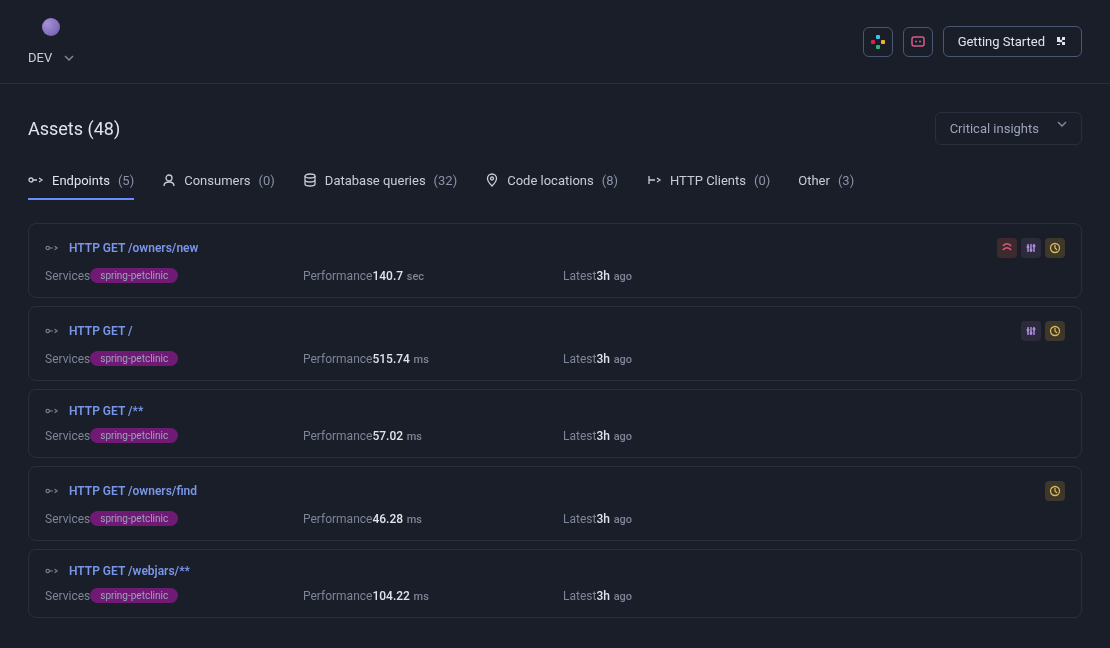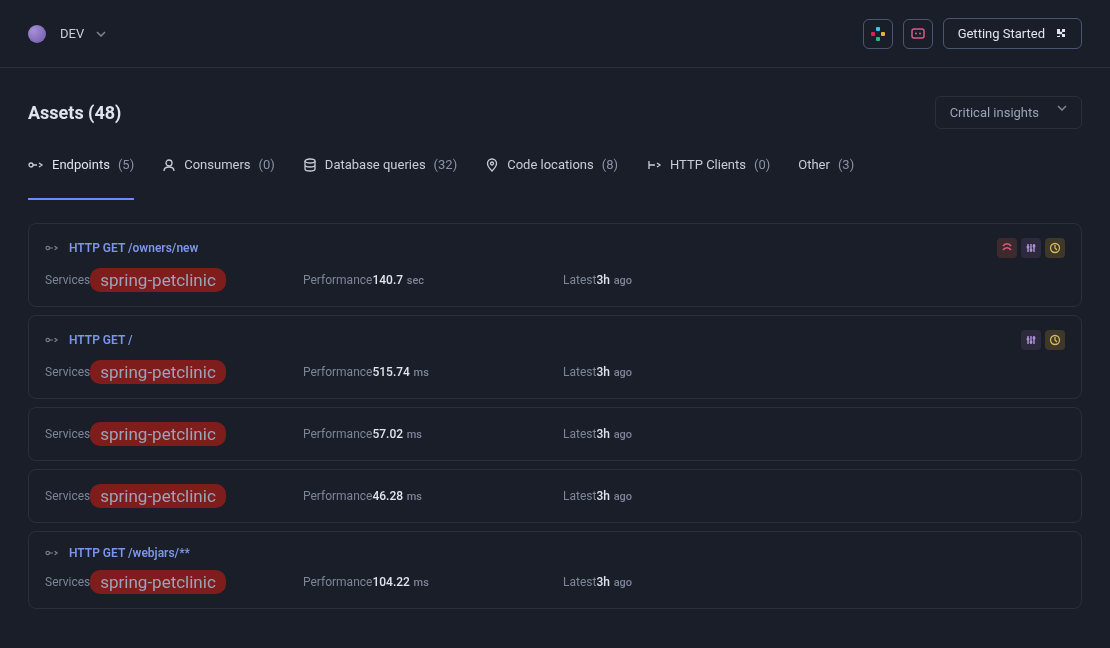--- a/index.html
+++ b/index.html
@@ -11,21 +11,21 @@
   width: 1110px;
   height: 648px;
 }
 .header {
   display: flex;
   align-items: center;
   justify-content: space-between;
   padding: 18px 28px;
   border-bottom: 1px solid #2a2f3d;
 }
-.header-left { display: flex; align-items: center; gap: 14px; }
+.header-left { display: flex; align-items: center; gap: 14px; flex-direction: column; }
 .logo {
   width: 18px; height: 18px;
   background: radial-gradient(circle at 30% 30%, #a88fd8, #6b5aa8);
   border-radius: 50%;
 }
 .env-selector { display: flex; align-items: center; gap: 12px; cursor: pointer; color: #c8cdd8; font-size: 13px; }
 .header-right { display: flex; align-items: center; gap: 10px; }
 .icon-btn {
   width: 30px; height: 30px;
   border: 1px solid #4a5773;
@@ -37,34 +37,34 @@
   border: 1px solid #4a5773;
   border-radius: 6px;
   padding: 7px 14px;
   display: flex; align-items: center; gap: 8px;
   cursor: pointer;
   font-size: 13px;
   color: #e0e4ec;
 }
 .content { padding: 28px; }
 .title-row { display: flex; justify-content: space-between; align-items: center; margin-bottom: 28px; }
-.page-title { font-size: 18px; font-weight: 700; color: #e0e4ec; }
+.page-title { font-size: 18px; font-weight: 400; color: #e0e4ec; }
 .dropdown {
   border: 1px solid #2a2f3d;
   border-radius: 6px;
   padding: 8px 14px;
   display: flex; align-items: flex-start; gap: 18px;
   cursor: pointer;
   color: #9aa3b8;
   font-size: 13px;
 }
 .tabs { display: flex; gap: 28px; border-bottom: 1px solid transparent; margin-bottom: 22px; }
 .tab {
-  display: flex; align-items: center; gap: 8px;
-  padding-bottom: 26px;
+  display: flex; gap: 8px;
+  padding-bottom: 10px;
   cursor: pointer;
   color: #c8cdd8;
   font-size: 13px;
   border-bottom: 2px solid transparent;
 }
 .tab.active { border-bottom: 2px solid #6b8cff; color: #e0e4ec; }
 .tab-count { color: #8a92a8; }
 .tab-icon { display: inline-flex; }
 .asset-card {
   border: 1px solid #2a2f3d;
@@ -81,24 +81,24 @@
   border-radius: 4px;
   display: flex; align-items: center; justify-content: center;
 }
 .badge-red { background: #3d2a2e; }
 .badge-purple { background: #2e2a3d; }
 .badge-yellow { background: #3d382a; }
 .asset-meta { display: flex; gap: 40px; align-items: center; }
 .meta-group { display: flex; align-items: center; }
 .meta-label { color: #7d8599; font-size: 12px; }
 .service-tag {
-  background: #7f1d1d;
+  background: #701a75;
   border-radius: 10px;
   padding: 2px 10px;
-  font-size: 17px;
+  font-size: 10px;
   color: #9aa3b8;
 }
 .meta-value { color: #e0e4ec; font-size: 12px; font-weight: 500; }
 .meta-unit { color: #7d8599; font-size: 11px; margin-left: 1px; }
 .col-services { width: 218px; }
 .col-performance { width: 220px; }
 .col-latest { flex: 1; }
 svg { display: block; }
 </style>
 </head>
@@ -302,73 +302,104 @@
             <span class="meta-label">Performance</span>
             <span class="meta-value">515.74<span class="meta-unit"> ms</span></span>
           </div>
           <div class="meta-group col-latest">
             <span class="meta-label">Latest</span>
             <span class="meta-value">3h<span class="meta-unit"> ago</span></span>
           </div>
         </div>
       </div>
       <div class="asset-card">
+        <div class="asset-header">
+          <div class="asset-name-wrap">
+            <span>
+              <svg width="14" height="12" viewBox="0 0 16 14">
+                <circle cx="3" cy="7" r="2" fill="none" stroke="#7d8599" stroke-width="1.3"></circle>
+                <path d="M5 7h4M11 5l3 2-3 2" stroke="#7d8599" stroke-width="1.3" fill="none"></path>
+              </svg>
+            </span>
+            <span class="asset-name">HTTP GET /**</span>
+          </div>
+          <div class="asset-badges"></div>
+        </div>
         <div class="asset-meta">
           <div class="meta-group col-services">
             <span class="meta-label">Services</span>
             <span class="service-tag">spring-petclinic</span>
           </div>
           <div class="meta-group col-performance">
             <span class="meta-label">Performance</span>
             <span class="meta-value">57.02<span class="meta-unit"> ms</span></span>
-          </div>
-          <div class="meta-group col-latest">
-            <span class="meta-label">Latest</span>
-            <span class="meta-value">3h<span class="meta-unit"> ago</span></span>
-          </div>
-        </div>
-      </div>
-      <div class="asset-card">
-        <div class="asset-meta">
-          <div class="meta-group col-services">
-            <span class="meta-label">Services</span>
-            <span class="service-tag">spring-petclinic</span>
-          </div>
-          <div class="meta-group col-performance">
-            <span class="meta-label">Performance</span>
-            <span class="meta-value">46.28<span class="meta-unit"> ms</span></span>
           </div>
           <div class="meta-group col-latest">
             <span class="meta-label">Latest</span>
             <span class="meta-value">3h<span class="meta-unit"> ago</span></span>
           </div>
         </div>
       </div>
       <div class="asset-card">
         <div class="asset-header">
           <div class="asset-name-wrap">
             <span>
               <svg width="14" height="12" viewBox="0 0 16 14">
                 <circle cx="3" cy="7" r="2" fill="none" stroke="#7d8599" stroke-width="1.3"></circle>
                 <path d="M5 7h4M11 5l3 2-3 2" stroke="#7d8599" stroke-width="1.3" fill="none"></path>
               </svg>
             </span>
-            <span class="asset-name">HTTP GET /webjars/**</span>
-          </div>
-          <div class="asset-badges"></div>
+            <span class="asset-name">HTTP GET /owners/find</span>
+          </div>
+          <div class="asset-badges">
+            <div class="badge badge-yellow">
+              <svg width="12" height="12" viewBox="0 0 12 12">
+                <circle cx="6" cy="6" r="4.5" fill="none" stroke="#d8b85a" stroke-width="1.3"></circle>
+                <path d="M6 3v3l2 2" stroke="#d8b85a" stroke-width="1.3" fill="none"></path>
+              </svg>
+            </div>
+          </div>
         </div>
         <div class="asset-meta">
           <div class="meta-group col-services">
             <span class="meta-label">Services</span>
             <span class="service-tag">spring-petclinic</span>
           </div>
           <div class="meta-group col-performance">
             <span class="meta-label">Performance</span>
-            <span class="meta-value">104.22<span class="meta-unit"> ms</span></span>
+            <span class="meta-value">46.28<span class="meta-unit"> ms</span></span>
           </div>
           <div class="meta-group col-latest">
             <span class="meta-label">Latest</span>
             <span class="meta-value">3h<span class="meta-unit"> ago</span></span>
           </div>
         </div>
       </div>
+      <div class="asset-card">
+        <div class="asset-header">
+          <div class="asset-name-wrap">
+            <span>
+              <svg width="14" height="12" viewBox="0 0 16 14">
+                <circle cx="3" cy="7" r="2" fill="none" stroke="#7d8599" stroke-width="1.3"></circle>
+                <path d="M5 7h4M11 5l3 2-3 2" stroke="#7d8599" stroke-width="1.3" fill="none"></path>
+              </svg>
+            </span>
+            <span class="asset-name">HTTP GET /webjars/**</span>
+          </div>
+          <div class="asset-badges"></div>
+        </div>
+        <div class="asset-meta">
+          <div class="meta-group col-services">
+            <span class="meta-label">Services</span>
+            <span class="service-tag">spring-petclinic</span>
+          </div>
+          <div class="meta-group col-performance">
+            <span class="meta-label">Performance</span>
+            <span class="meta-value">104.22<span class="meta-unit"> ms</span></span>
+          </div>
+          <div class="meta-group col-latest">
+            <span class="meta-label">Latest</span>
+            <span class="meta-value">3h<span class="meta-unit"> ago</span></span>
+          </div>
+        </div>
+      </div>
     </div>
 </div>
 
 </body></html>

